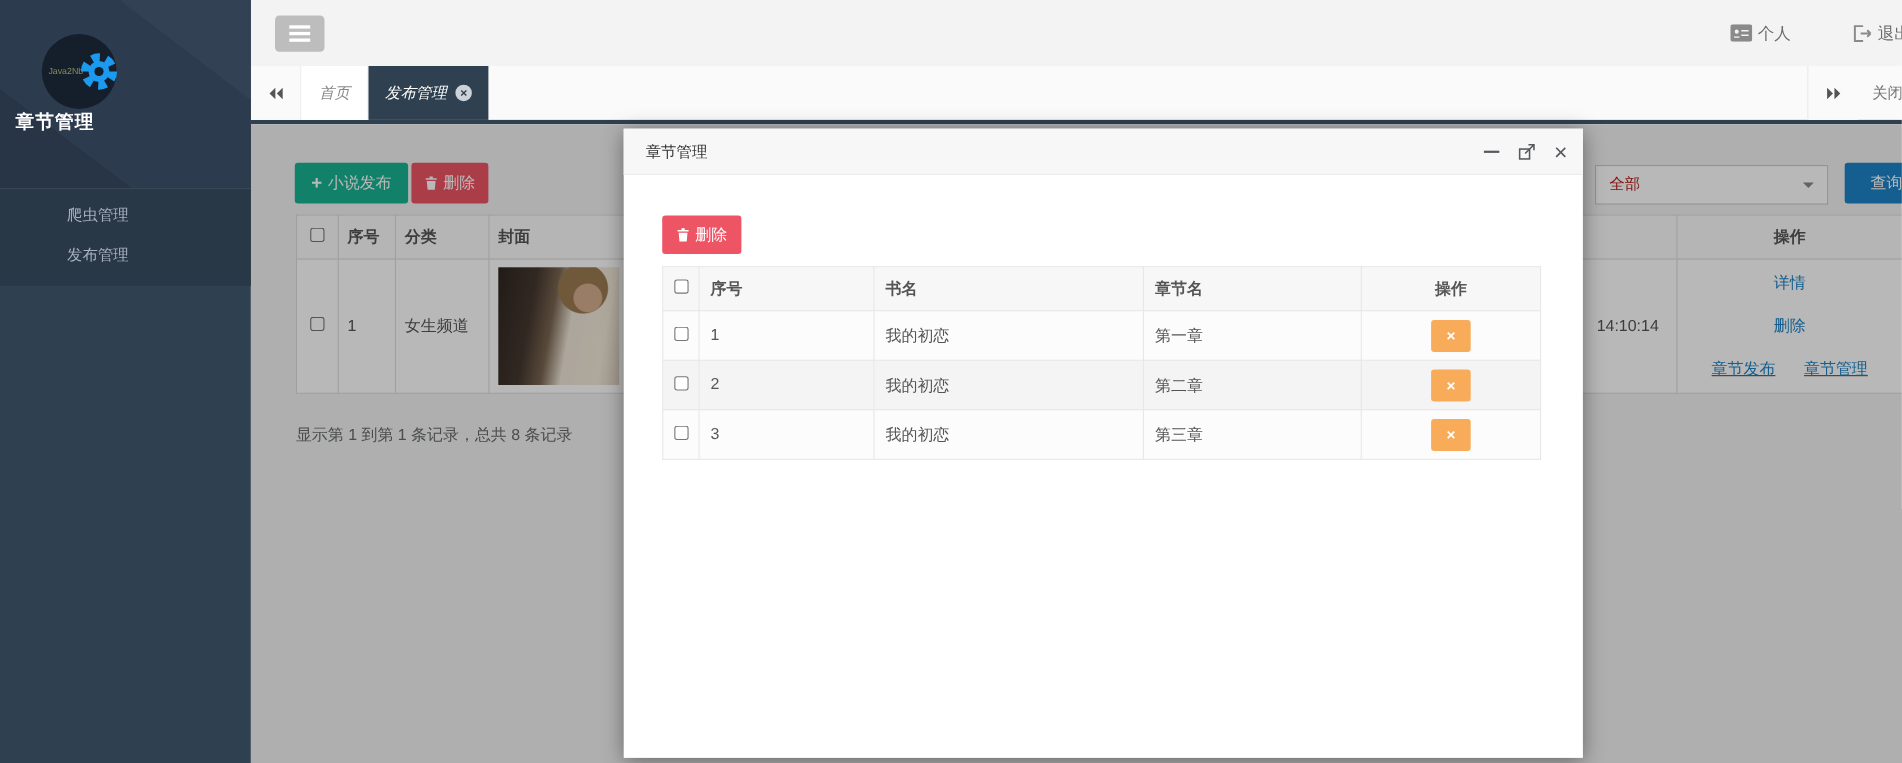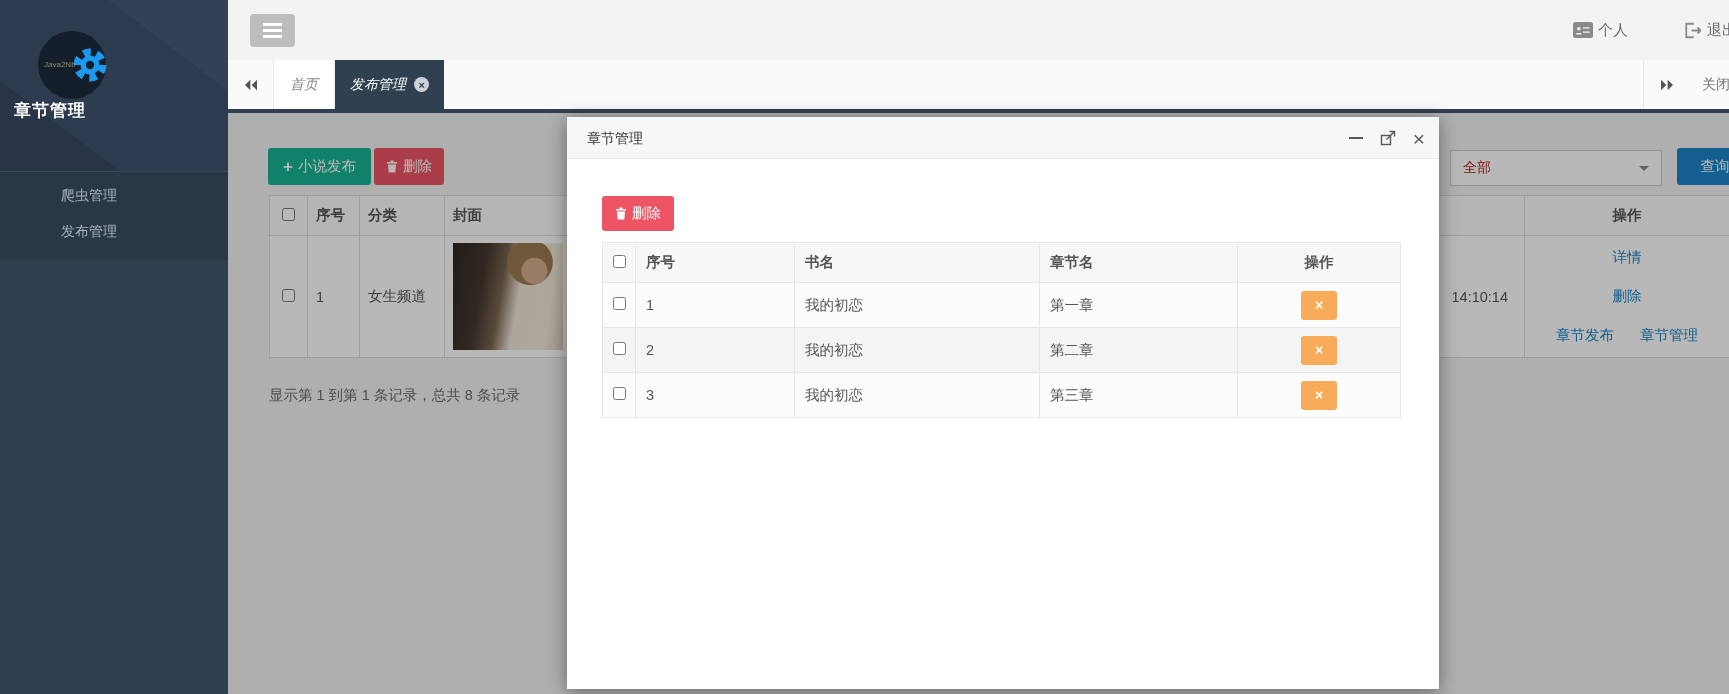--- a/index.html
+++ b/index.html
@@ -58,21 +58,21 @@
   .main-table th.c, .main-table td.c { text-align:center; padding:0; }
   .cover-art { width:110px; height:107px; margin:7px 0;
     background:
       radial-gradient(circle at 74% 26%, #d4ad8e 0 11%, transparent 12%),
       radial-gradient(circle at 70% 18%, #9b7b52 0 19%, transparent 20%),
       linear-gradient(100deg,#2e2620 0%,#463830 28%,#7a6651 44%,#efe6d8 58%,#f2ead9 84%,#ddd0c0 100%);
   }
   .time-cell { text-align:right; padding:0 16px 0 0 !important; color:#555; }
   .ops-cell { padding:0 !important; }
   .ops-stack { display:flex; flex-direction:column; align-items:center; justify-content:center; gap:20px; height:100%; }
-  .ops-row2 { display:flex; gap:26px; }
+  .ops-row2 { display:flex; gap:26px;text-decoration:underline; }
   .link { color:#1c84c6; cursor:pointer; white-space:nowrap; }
   .main-summary { position:absolute; left:41px; top:273px; font-size:14.5px; color:#676a6c; }
 
   
   .dim { position:absolute; left:228px; top:113px; width:1501px; height:581px; background:rgba(0,0,0,0.28); z-index:50; }
 
   
   .modal { position:absolute; left:567px; top:117px; width:872px; height:572px; background:#fff; z-index:100; box-shadow:0 3px 18px rgba(0,0,0,.42); }
   .modal-header { position:relative; height:42px; background:#f7f7f7; border-bottom:1px solid #ececec; }
   .modal-title { position:absolute; left:20px; top:0; line-height:42px; font-size:14px; color:#333; }

